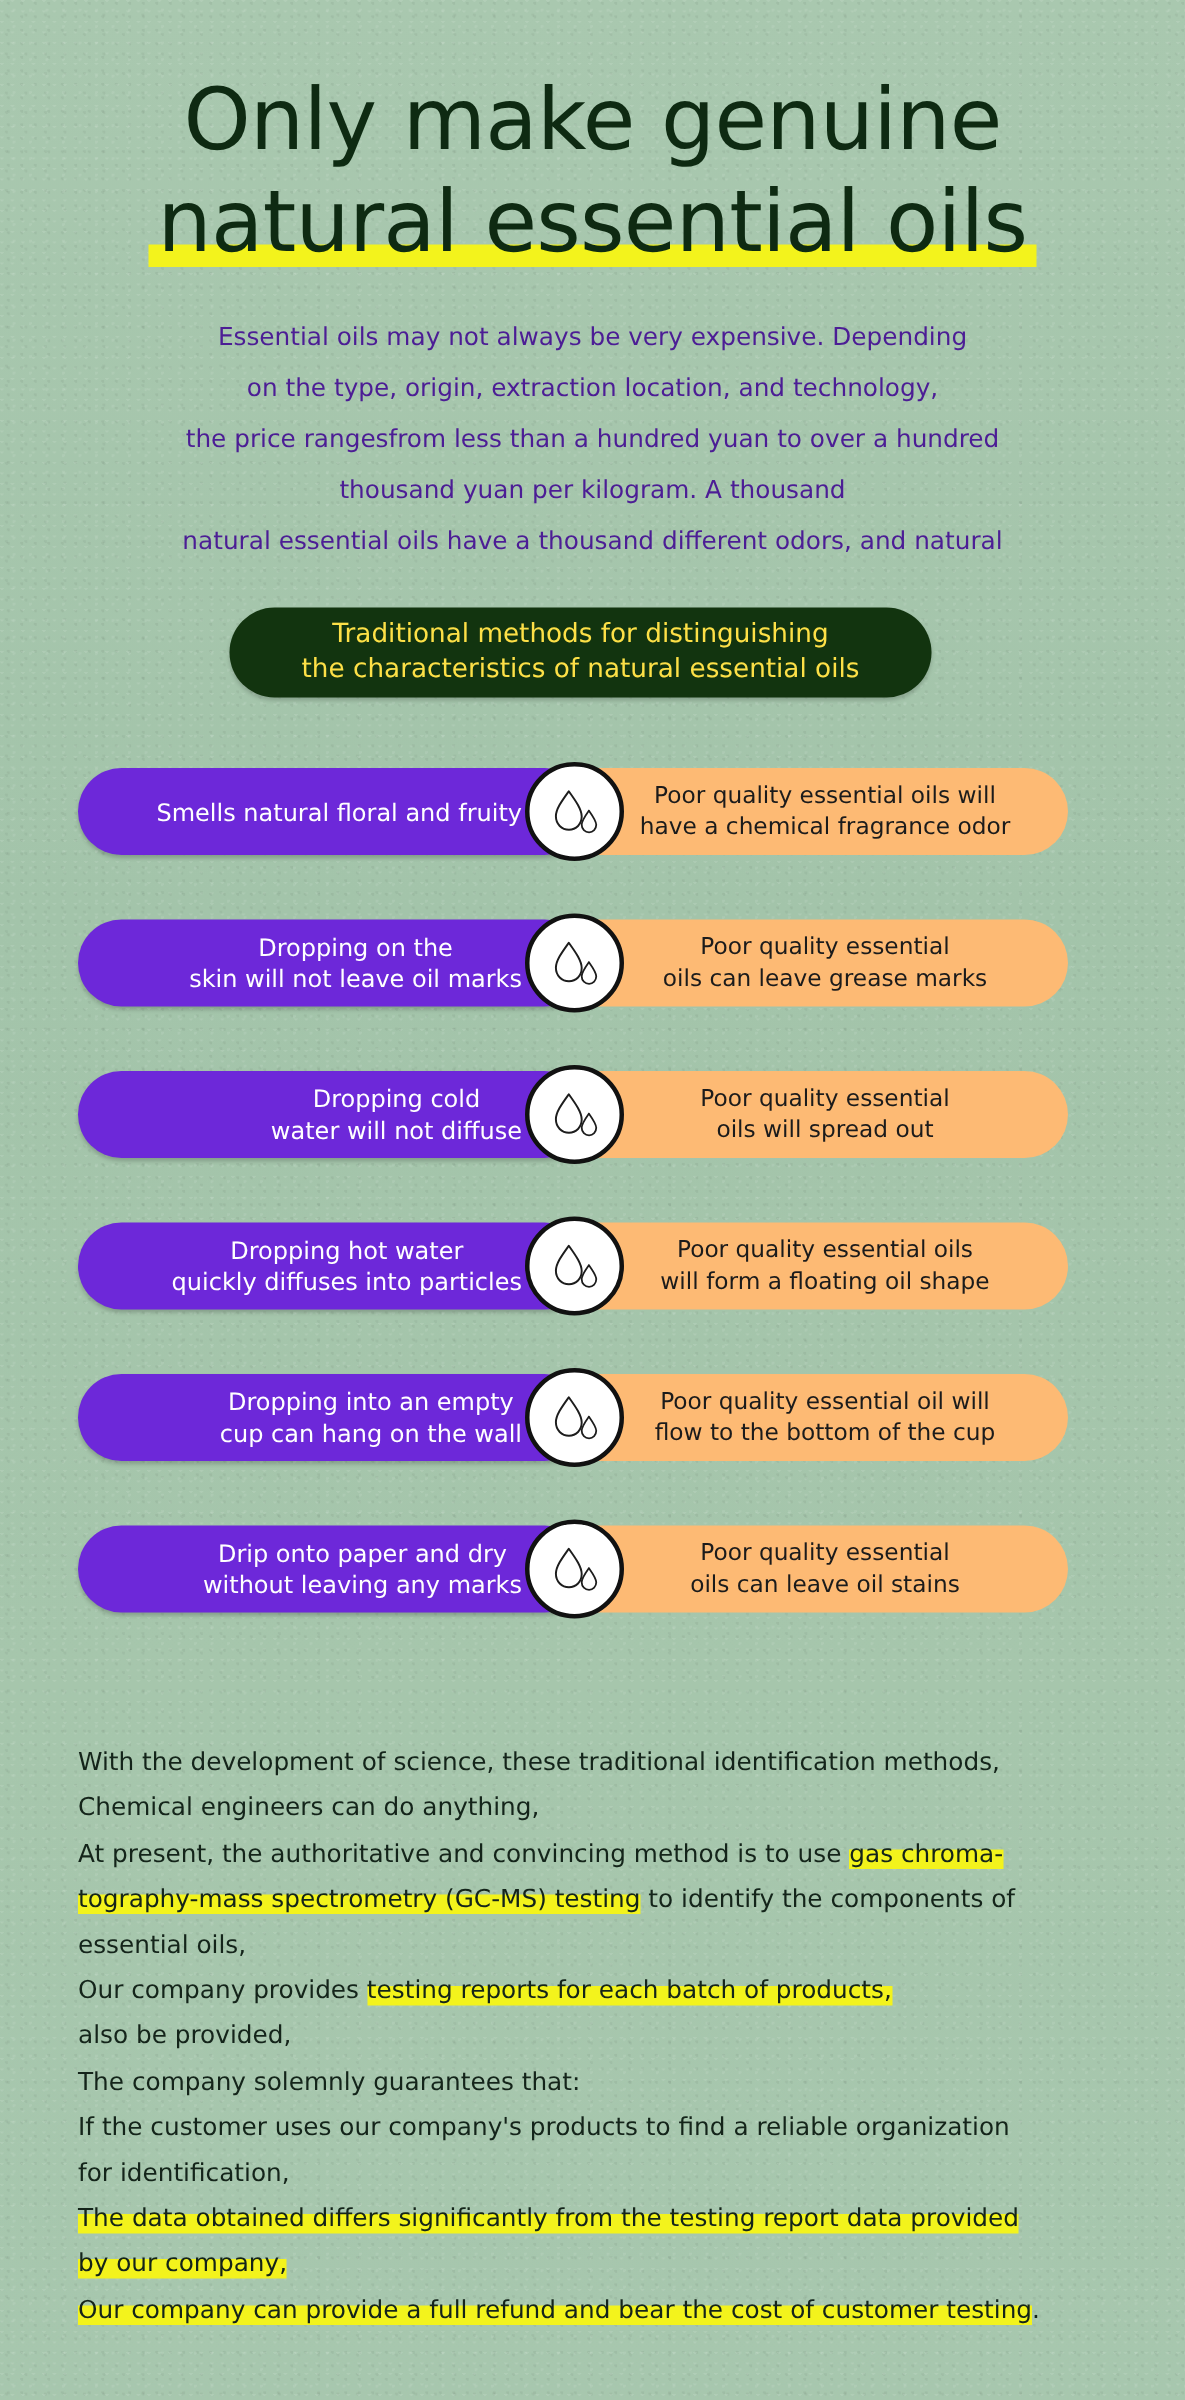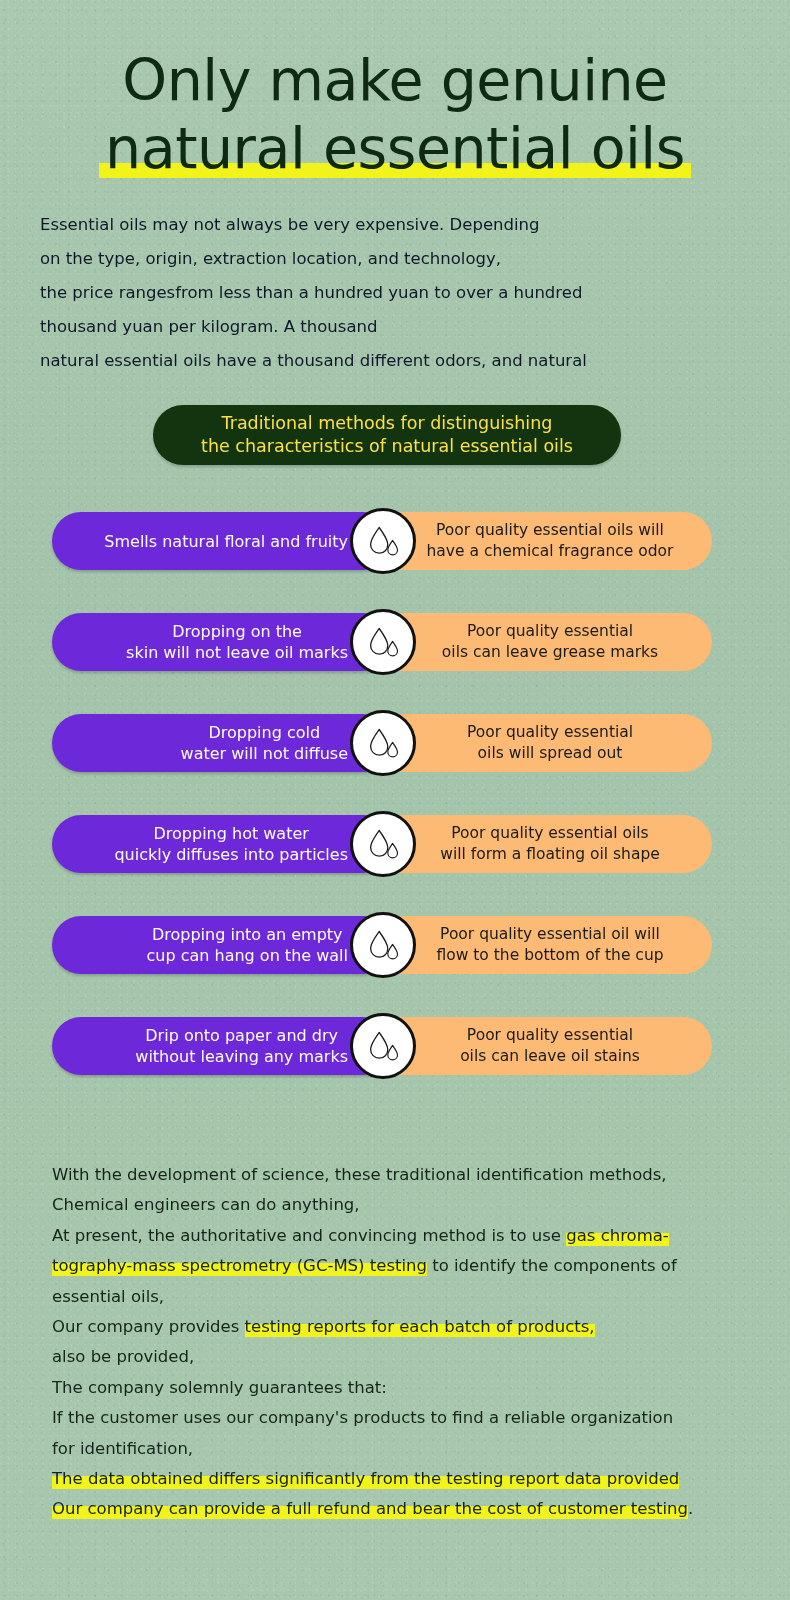--- a/index.html
+++ b/index.html
@@ -36,22 +36,22 @@
   .title .l2{display:inline-block;position:relative;}
   .title .l2 .hl{
     position:absolute;left:-6px;right:-6px;bottom:4px;height:15px;
     background:#f3f31c;z-index:0;
   }
   .title .l2 .tx{position:relative;z-index:1;}
 
   
   .intro{
     position:absolute;left:40px;right:40px;top:208px;
-    text-align:left;
-    color:#0f172a;
+    text-align:center;
+    color:#4c1d95;
     font-size:16.5px;
     line-height:34px;
   }
   .intro span{display:block;white-space:nowrap;}
 
   
   .banner{
     position:absolute;left:153px;top:405px;width:468px;height:60px;
     background:#12340f;border-radius:30px;
     color:#fde047;
@@ -270,16 +270,17 @@
       <span class="ln"><span>Chemical engineers can do anything,</span></span>
       <span class="ln"><span>At present, the authoritative and convincing method is to use </span><mark>gas chroma-</mark></span>
       <span class="ln"><mark>tography-mass spectrometry (GC-MS) testing</mark><span> to identify the components of</span></span>
       <span class="ln"><span>essential oils,</span></span>
       <span class="ln"><span>Our company provides </span><mark>testing reports for each batch of products,</mark></span>
       <span class="ln"><span>also be provided,</span></span>
       <span class="ln"><span>The company solemnly guarantees that:</span></span>
       <span class="ln"><span>If the customer uses our company's products to find a reliable organization</span></span>
       <span class="ln"><span>for identification,</span></span>
       <span class="ln"><mark>The data obtained differs significantly from the testing report data provided</mark></span>
+      <span class="ln"><mark>by our company,</mark></span>
       <span class="ln"><mark>Our company can provide a full refund and bear the cost of customer testing</mark><span>.</span></span>
     </div>
 
 </div>
 
 </body></html>

